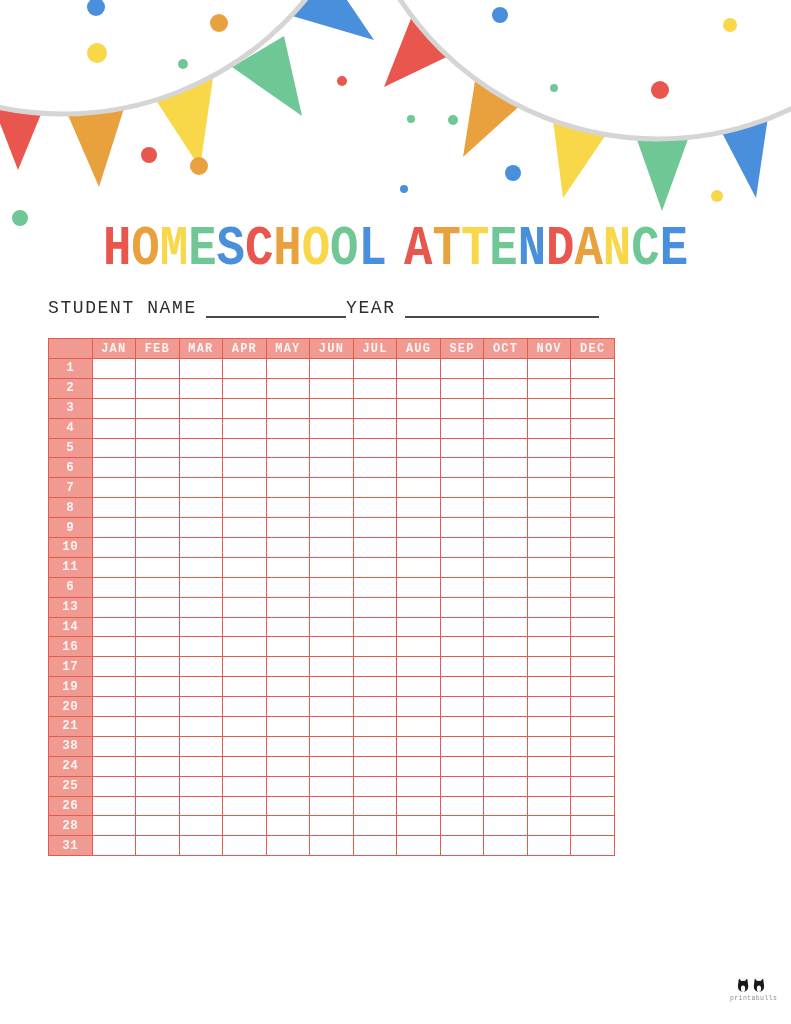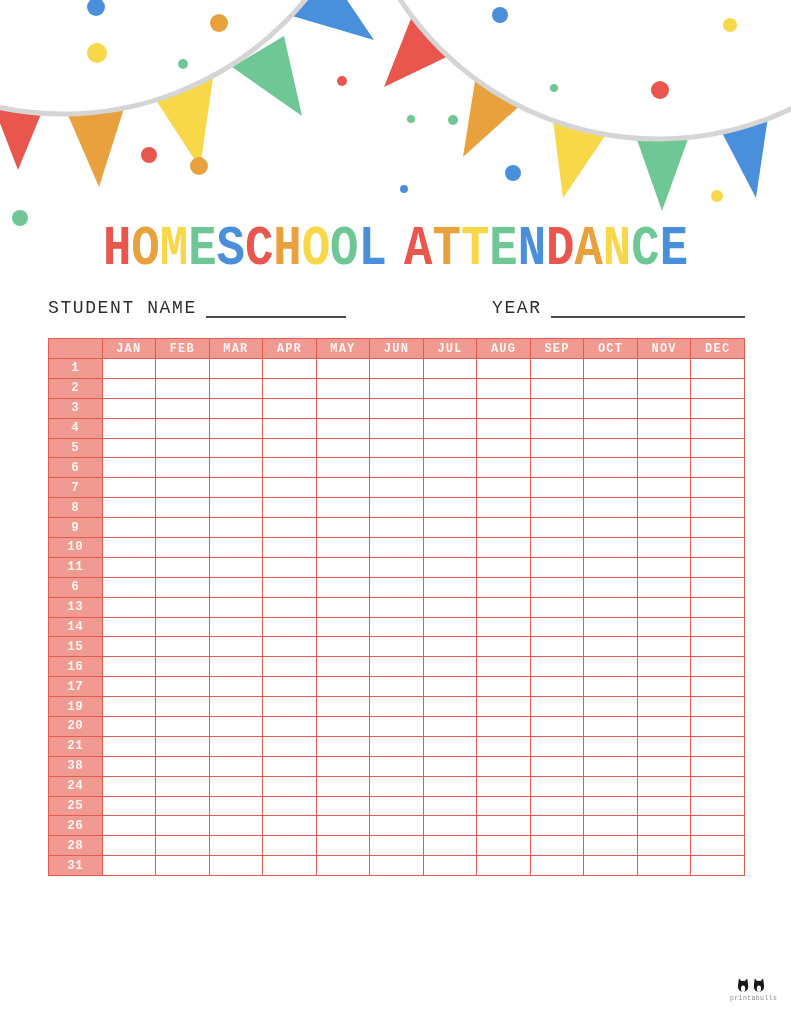--- a/index.html
+++ b/index.html
@@ -9,29 +9,29 @@
   
   .banner{position:absolute;top:0;left:0;display:block;}
 
   
   .title{position:absolute;top:222px;left:0;width:791px;margin:0;text-align:center;
          font-size:55px;font-weight:bold;line-height:1;white-space:nowrap;
          transform:scaleX(0.86);transform-origin:50% 50%;}
   .title .sp{display:inline-block;width:20px;}
 
   
-  .fields{position:absolute;top:299px;left:48px;width:697px;display:flex;justify-content:space-between;gap:33px;}
+  .fields{position:absolute;top:299px;left:48px;width:697px;display:flex;}
   .field{display:flex;align-items:flex-end;}
   .field.student{width:298px;}
   .field.year{width:253px;}
   .field .label{font-size:18px;letter-spacing:1.6px;color:#2E2E2E;white-space:nowrap;line-height:1;padding-bottom:1px;}
   .field .line{flex:1;border-bottom:2px solid #4A4A4A;height:14px;margin-left:9px;}
 
   
-  table.grid{position:absolute;left:48px;top:338px;width:697px;border-collapse:collapse;table-layout:fixed;}
+  table.grid{position:absolute;left:48px;top:338px;width:567px;border-collapse:collapse;table-layout:fixed;}
   table.grid th,table.grid td{border:1px solid #E05C51;padding:0;}
   table.grid thead th{height:19px;background:#F19A92;color:#FDF4F3;font-size:12px;font-weight:bold;
                       letter-spacing:1.2px;text-align:center;}
   table.grid td{height:18.9px;background:#ffffff;}
   table.grid td.day{background:#F19A92;color:#FDF4F3;font-size:12.5px;font-weight:bold;
                     text-align:center;letter-spacing:0.5px;}
 
   
   .logo{position:absolute;top:978px;left:730px;width:42px;text-align:center;}
   .logo .brand{display:block;font-size:6.5px;color:#8C8C8C;letter-spacing:0.4px;line-height:1;margin-top:-1px;}
@@ -316,35 +316,20 @@
           <td></td>
           <td></td>
           <td></td>
           <td></td>
           <td></td>
           <td></td>
           <td></td>
           <td></td>
         </tr>
         <tr>
-          <td class="day">15</td>
-          <td></td>
-          <td></td>
-          <td></td>
-          <td></td>
-          <td></td>
-          <td></td>
-          <td></td>
-          <td></td>
-          <td></td>
-          <td></td>
-          <td></td>
-          <td></td>
-        </tr>
-        <tr>
           <td class="day">16</td>
           <td></td>
           <td></td>
           <td></td>
           <td></td>
           <td></td>
           <td></td>
           <td></td>
           <td></td>
           <td></td>

